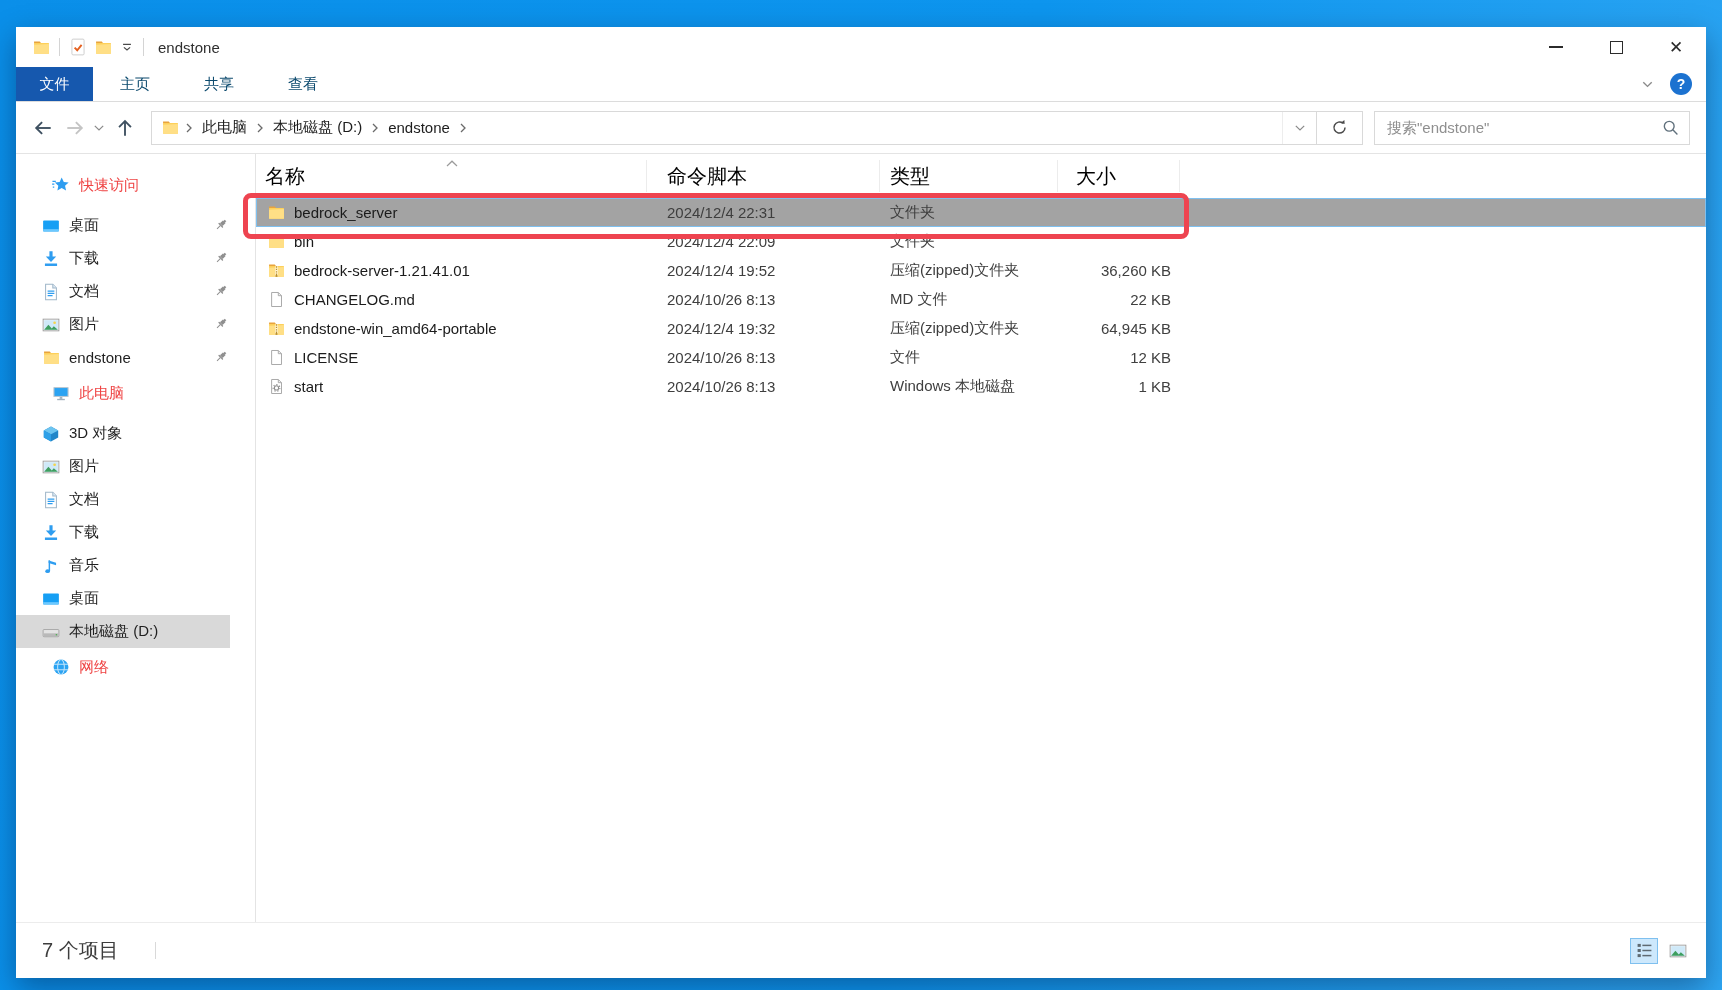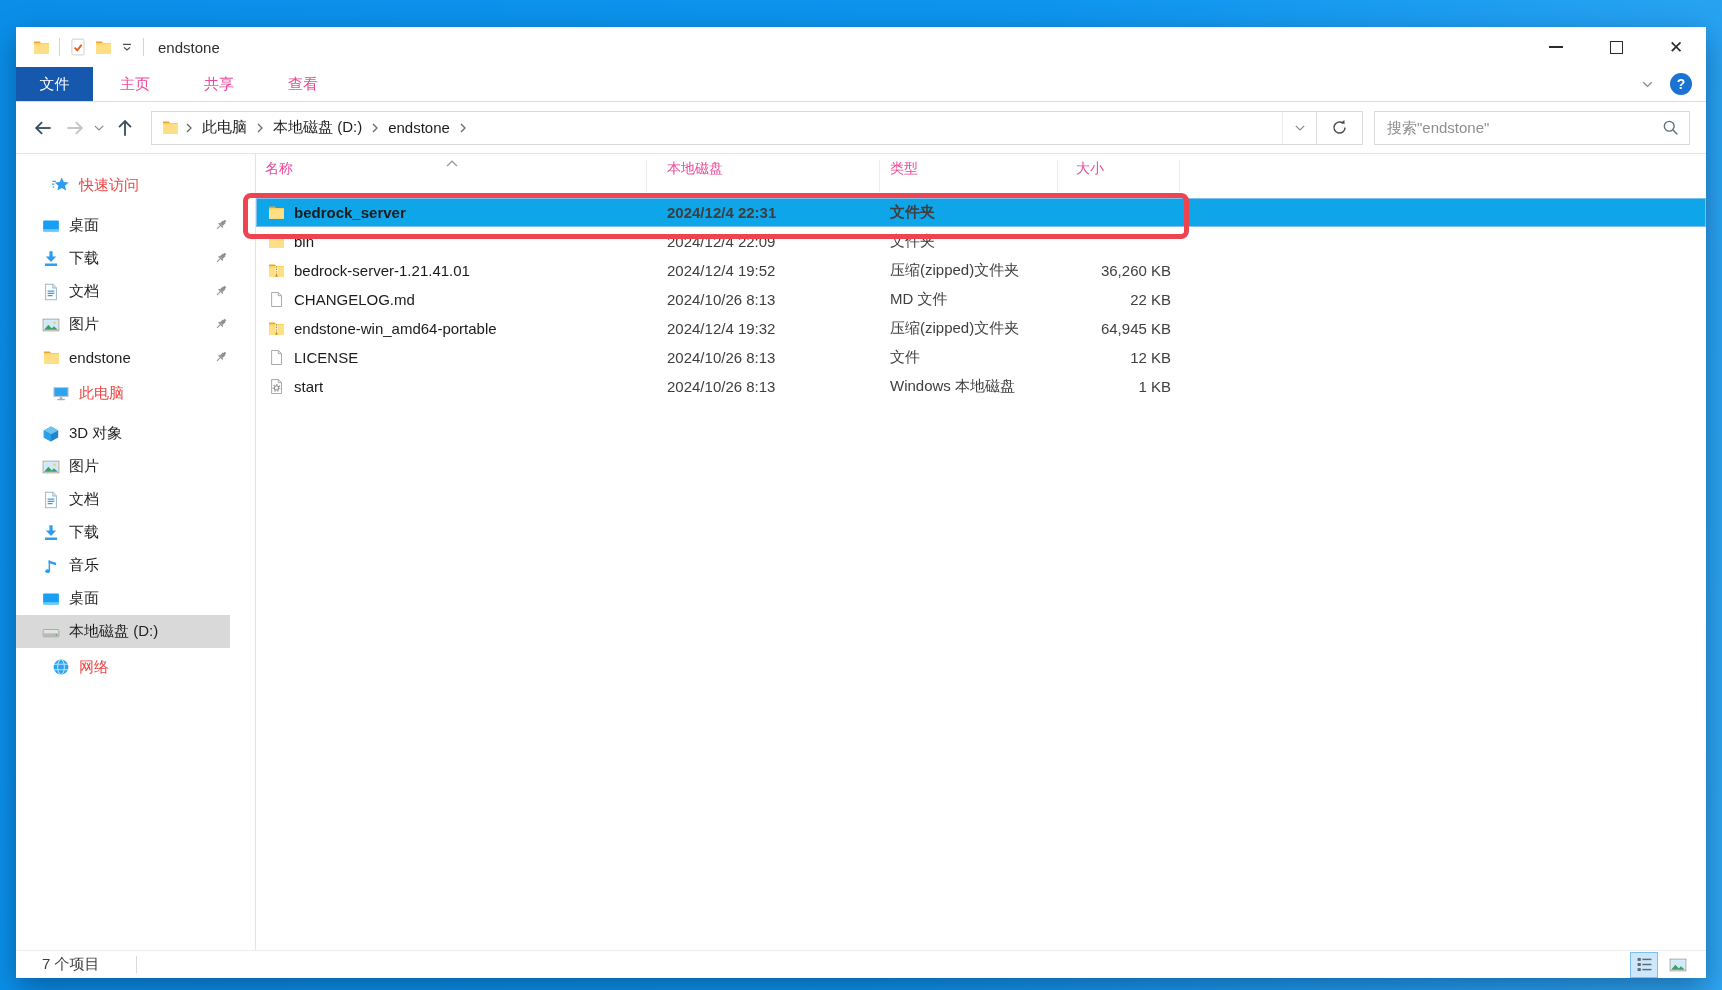--- a/index.html
+++ b/index.html
@@ -21,21 +21,21 @@
   .vsep { width:1px; height:18px; background:#d4d4d4; margin:0 5px; }
   .title-text { font-size:15px; color:#2f2f2f; margin-left:9px; }
   .win-controls { margin-left:auto; display:flex; height:100%; }
   .win-btn { width:60px; height:100%; display:flex; align-items:center; justify-content:center; color:#2b2b2b; }
   .glyph-min { width:14px; height:1.5px; background:#2b2b2b; }
   .glyph-max { width:13px; height:13px; border:1.4px solid #2b2b2b; }
   .glyph-close { font-size:17px; line-height:1; color:#2b2b2b; }
   
   .ribbon-tabs { height:35px; display:flex; align-items:stretch; border-bottom:1px solid #dcdcdc; position:relative; flex:0 0 auto; }
   .tab-file { width:77px; display:flex; align-items:center; justify-content:center; font-size:15px; color:#fff; background:#1658ae; }
-  .tab { padding:0 27px; display:flex; align-items:center; font-size:15px; color:#ec4899; }
+  .tab { padding:0 27px; display:flex; align-items:center; font-size:15px; color:#0c4a6e; }
   .ribbon-right { position:absolute; right:14px; top:0; height:34px; display:flex; align-items:center; gap:15px; }
   .help-circle { width:22px; height:22px; border-radius:50%; background:#1c72d0; color:#fff; font-size:14px; font-weight:bold; display:flex; align-items:center; justify-content:center; }
   
   .navbar { height:52px; display:flex; align-items:center; border-bottom:1px solid #e4e4e4; padding:0 16px 0 10px; flex:0 0 auto; }
   .nav-arrows { display:flex; align-items:center; margin-right:9px; }
   .nav-btn { display:flex; align-items:center; justify-content:center; height:34px; }
   .addr-group { flex:1; height:34px; display:flex; align-items:center; border:1px solid #d9d9d9; background:#fff; }
   .breadcrumb { flex:1; display:flex; align-items:center; gap:7px; padding:0 10px; font-size:15px; color:#1d1d1d; }
   .crumb { padding:2px 3px; white-space:nowrap; }
   .crumb-chev { display:flex; align-items:center; padding-top:1px; }
@@ -49,36 +49,36 @@
   .sidebar { width:240px; flex:0 0 240px; border-right:1px solid #e4e4e4; padding-top:22px; overflow:hidden; }
   .sb-group { margin-bottom:10px; }
   .sb-header { height:33px; display:flex; align-items:flex-start; gap:9px; padding-left:36px; font-size:15px; color:#ef4444; position:relative; }
   .sb-item { height:33px; display:flex; align-items:center; gap:9px; padding-left:26px; font-size:15px; color:#1f1f1f; position:relative; }
   .sb-item.selected { background:linear-gradient(to right, #d9d9d9 0 214px, transparent 214px); }
   .sb-icon, .sb-hicon { width:18px; height:18px; display:flex; align-items:center; justify-content:center; flex:0 0 18px; }
   .pin { position:absolute; right:26px; top:8px; width:16px; height:16px; }
   
   .main { flex:1 1 auto; position:relative; padding-top:6px; background:#fff; min-width:0; }
   .cols-header { display:grid; grid-template-columns:391px 233px 178px 122px; height:32px; }
-  .col-h { display:flex; font-size:14px; color:#ec4899; border-right:1px solid #ececec; position:relative; padding-left:10px; }
+  .col-h { display:flex; align-items:center; font-size:20px; color:#000000; border-right:1px solid #ececec; position:relative; padding-left:10px; }
   .col-h:nth-child(1){ padding-left:9px; }
   .col-h:nth-child(2){ padding-left:20px; }
   .col-h:nth-child(4){ padding-left:18px; }
   .sort-caret { position:absolute; left:190px; top:0px; }
   .file-rows { margin-top:6px; position:relative; }
   .file-row { display:grid; grid-template-columns:391px 233px 178px 122px; height:29px; align-items:center; font-size:15px; color:#1b1b1b; }
-  .file-row.selected { outline:1px solid #7fc0ef; outline-offset:-1px; background:#0ea5e9;font-weight:bold; }
+  .file-row.selected { outline:1px solid #7fc0ef; outline-offset:-1px; background:#a3a3a3; }
   .cell-name { display:flex; align-items:center; gap:9px; padding-left:12px; overflow:hidden; white-space:nowrap; }
   .cell-name .fico { width:17px; height:17px; flex:0 0 17px; display:flex; align-items:center; }
   .cell-date { padding-left:20px; color:#3e3e3e; white-space:nowrap; }
   .cell-type { padding-left:10px; color:#3e3e3e; white-space:nowrap; }
   .cell-size { text-align:right; padding-right:9px; color:#404040; white-space:nowrap; }
   .red-annotation { position:absolute; left:-13px; top:39px; width:946px; height:46px; border:5px solid #ee4450; border-radius:8px; pointer-events:none; z-index:5; }
   
-  .statusbar { height:28px; border-top:1px solid #ececec; display:flex; align-items:center; padding:0 14px 0 26px; font-size:15px; color:#3d3d3d; flex:0 0 auto; }
+  .statusbar { height:56px; border-top:1px solid #ececec; display:flex; align-items:center; padding:0 14px 0 26px; font-size:20px; color:#3d3d3d; flex:0 0 auto; }
   .status-sep { width:1px; height:17px; background:#d9d9d9; margin-left:36px; }
   .view-toggles { margin-left:auto; display:flex; gap:6px; align-items:center; }
   .vt-btn { width:28px; height:26px; display:flex; align-items:center; justify-content:center; background:#fff; }
   .vt-btn.active { background:#cde8fc; outline:1px solid #7fc0ef; outline-offset:-1px; }
   svg { display:block; }
 </style>
 </head>
 <body>
 
 <div class="window">
@@ -444,21 +444,21 @@
       <div class="cols-header" id="cols-header">
           <div class="col-h">
             <span>名称</span>
             <span class="sort-caret">
               <svg viewBox="0 0 12 7" width="12" height="7" fill="none" stroke="#9b9b9b" stroke-width="1.2">
                 <path d="M1 6L6 1.2 11 6"></path>
               </svg>
             </span>
           </div>
           <div class="col-h">
-            <span>本地磁盘</span>
+            <span>命令脚本</span>
           </div>
           <div class="col-h">
             <span>类型</span>
           </div>
           <div class="col-h">
             <span>大小</span>
           </div>
         </div>
       <div class="file-rows" id="file-rows">
           <div class="file-row selected">

